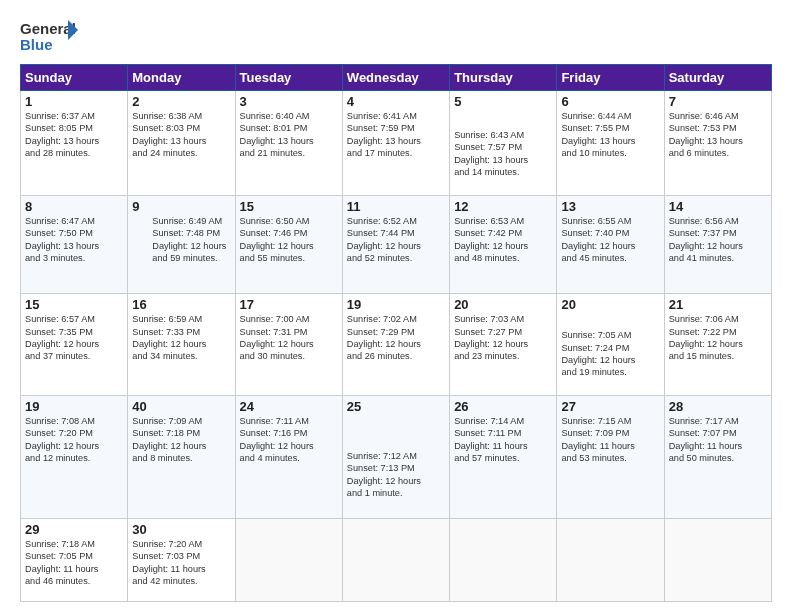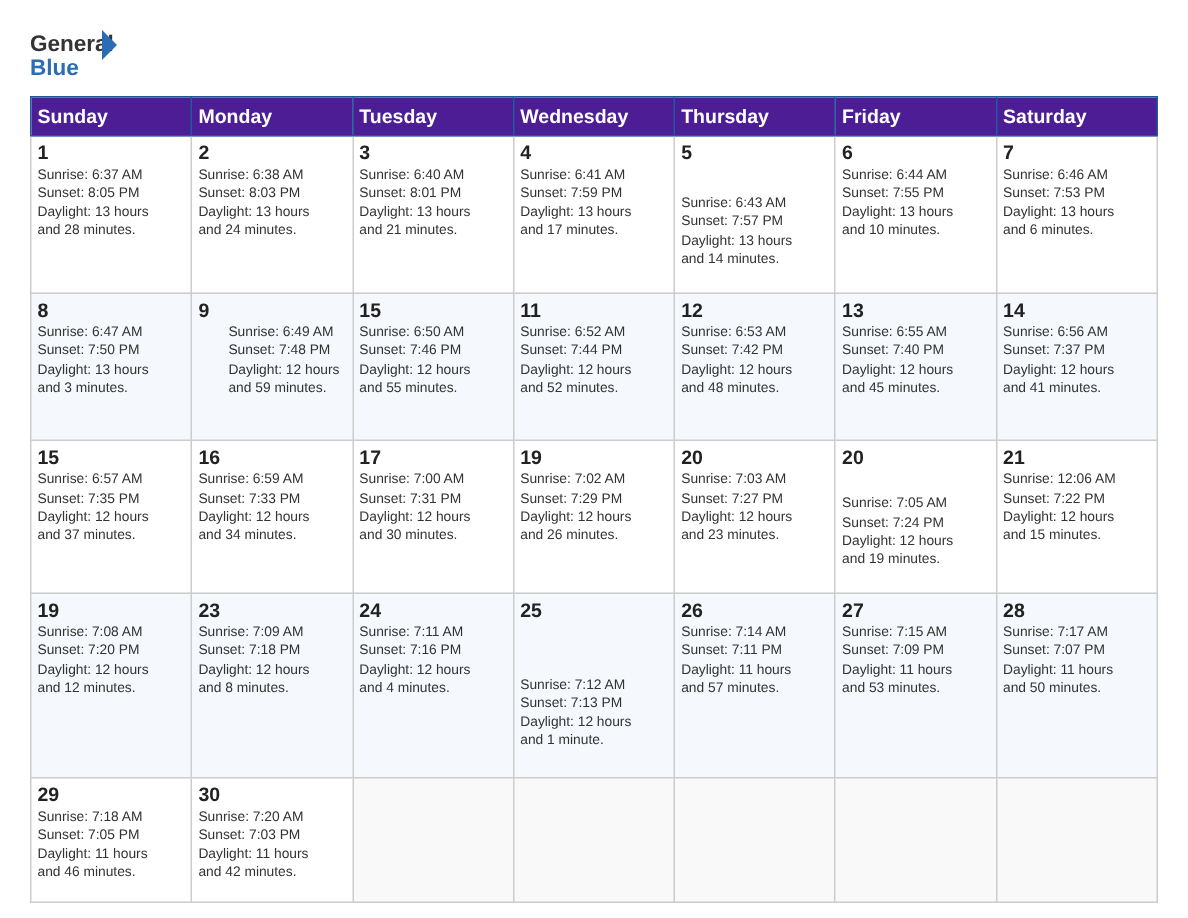--- a/index.html
+++ b/index.html
@@ -259,36 +259,36 @@
           </td>
           <td>
             <span class="day-num">20</span>
             <div class="cell-text" style="white-space: pre-line; margin-top: 17px;">Sunrise: 7:05 AM
 Sunset: 7:24 PM
 Daylight: 12 hours
 and 19 minutes.</div>
           </td>
           <td>
             <span class="day-num">21</span>
-            <div class="cell-text" style="white-space: pre-line;">Sunrise: 12:06 AM
+            <div class="cell-text" style="white-space: pre-line;">Sunrise: 7:06 AM
 Sunset: 7:22 PM
 Daylight: 12 hours
 and 15 minutes.</div>
           </td>
         </tr>
         <tr>
           <td>
             <span class="day-num">19</span>
             <div class="cell-text" style="white-space: pre-line;">Sunrise: 7:08 AM
 Sunset: 7:20 PM
 Daylight: 12 hours
 and 12 minutes.</div>
           </td>
           <td>
-            <span class="day-num">23</span>
+            <span class="day-num">40</span>
             <div class="cell-text" style="white-space: pre-line;">Sunrise: 7:09 AM
 Sunset: 7:18 PM
 Daylight: 12 hours
 and 8 minutes.</div>
           </td>
           <td>
             <span class="day-num">24</span>
             <div class="cell-text" style="white-space: pre-line;">Sunrise: 7:11 AM
 Sunset: 7:16 PM
 Daylight: 12 hours

